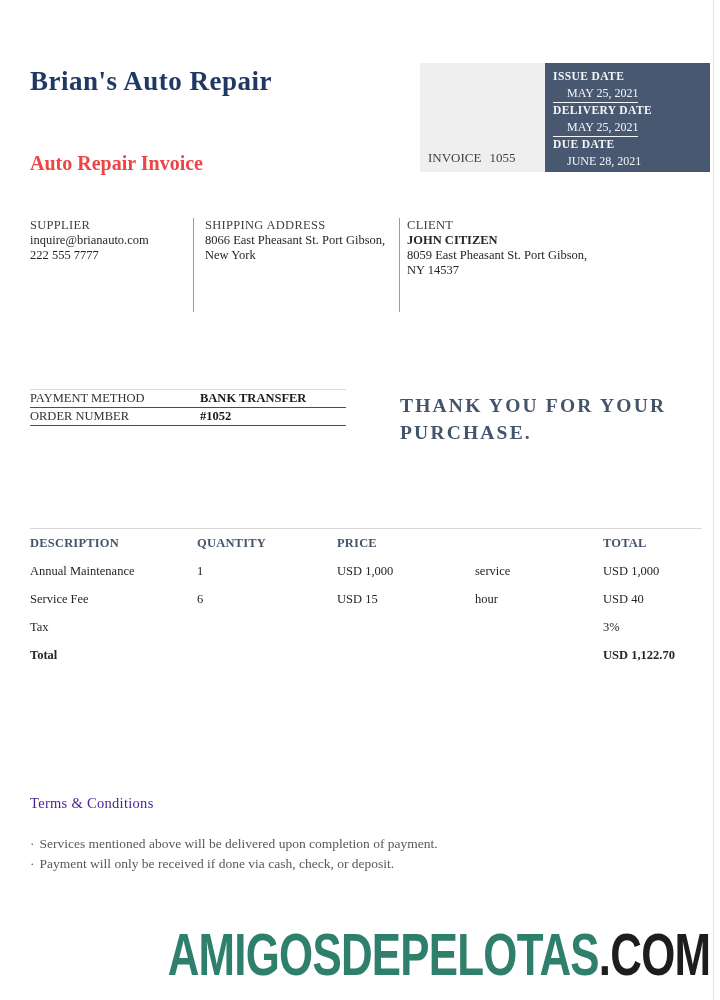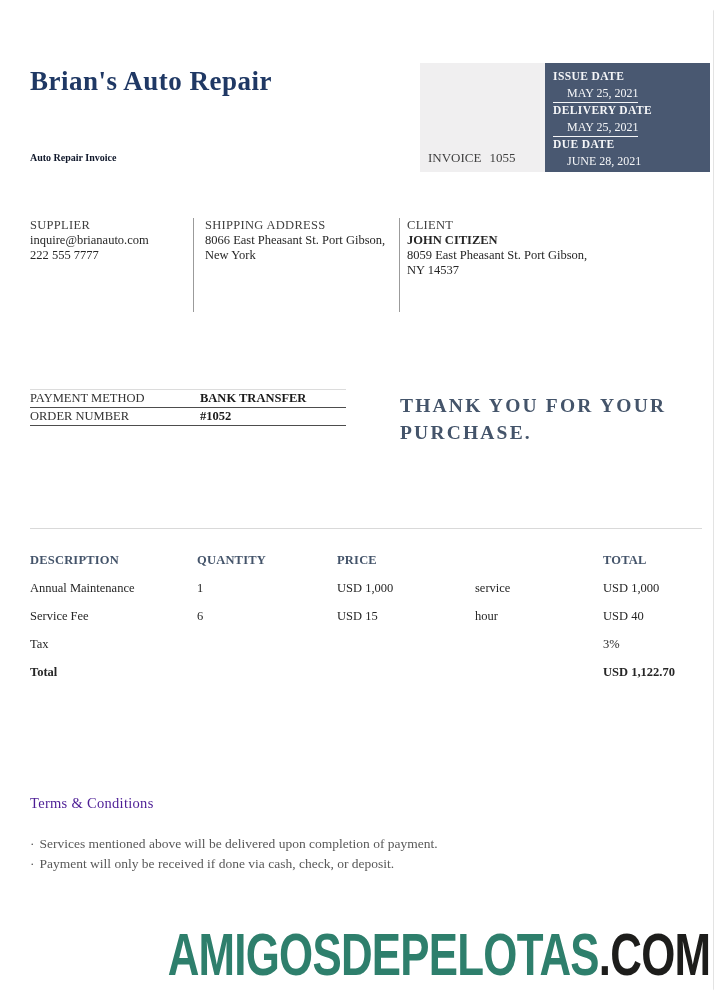--- a/index.html
+++ b/index.html
@@ -5,35 +5,34 @@
   * { margin:0; padding:0; box-sizing:border-box; }
   html,body { background:#ffffff; }
   .page {
     position:relative;
     width:720px; height:1000px;
     margin:0 auto;
     background:#ffffff;
     font-family:"Liberation Serif", serif;
     color:#262626;
     overflow:hidden;
-    border-radius:28px;
   }
   .edge-artifact {
     position:absolute; left:713px; top:0; width:1px; height:1000px;
     background:#e3e3e3;
   }
 
   
   .company-name {
     position:absolute; left:30px; top:66px;
     font-size:27px; font-weight:bold; color:#1f3864; letter-spacing:0.5px;
   }
   .document-title {
     position:absolute; left:30px; top:152px;
-    font-size:10px; font-weight:bold; color:#0f172a;
+    font-size:20px; font-weight:bold; color:#ef4444;
   }
 
   
   .invoice-box {
     position:absolute; left:420px; top:63px; width:125px; height:109px;
     background:#f0eff0;
   }
   .invoice-line {
     position:absolute; left:8px; bottom:6px;
     font-size:13px; color:#3f3f3f; white-space:nowrap;
@@ -80,21 +79,21 @@
   
   .thank-you {
     position:absolute; left:400px; top:392px; width:310px;
     font-size:19.5px; font-weight:bold; color:#44546a;
     letter-spacing:2.2px; line-height:1.4;
   }
 
   
   .items-table {
     position:absolute; left:30px; top:528px; width:672px;
-    border-top:1px solid #d9d9d9; padding-top:24px;
+    border-top:1px solid #d9d9d9; padding-top:7px;
     font-size:12.5px;
   }
   .items-row { display:flex; line-height:15px; }
   .items-row > div { overflow:hidden; }
   .col-desc  { width:167px; }
   .col-qty   { width:140px; }
   .col-price { width:138px; }
   .col-unit  { width:128px; }
   .col-total { flex:1; }
   .items-header { color:#44546a; font-weight:bold; letter-spacing:0.2px; }

